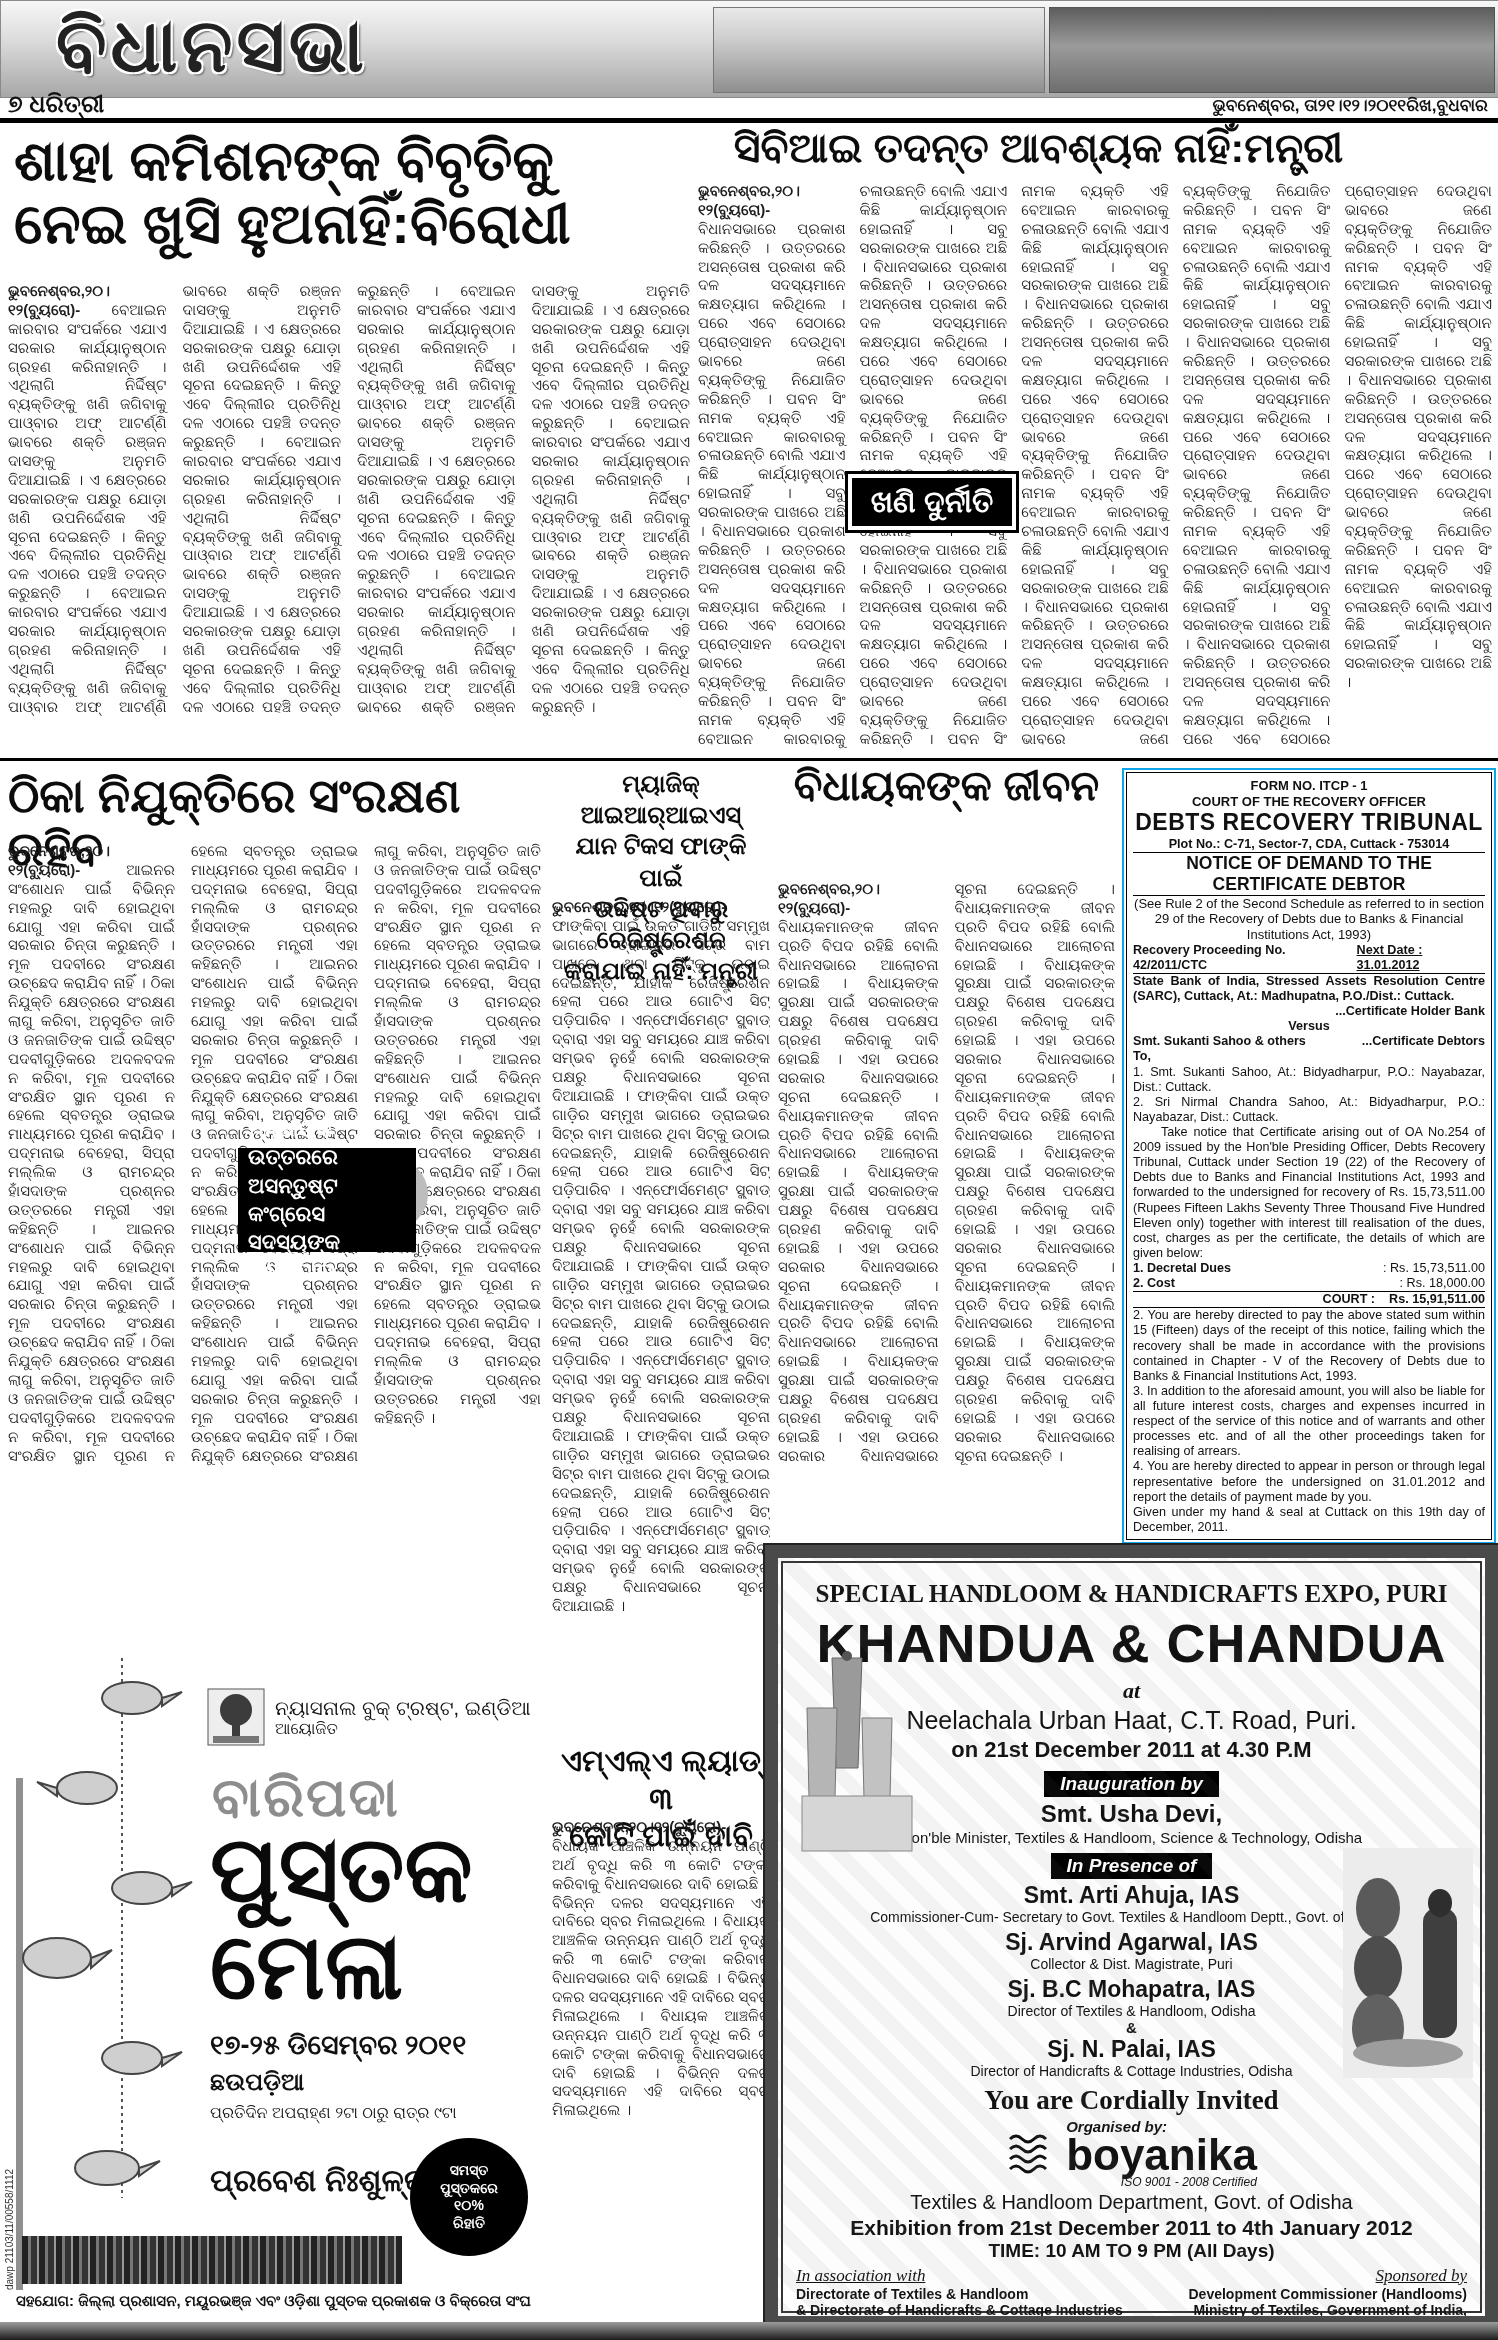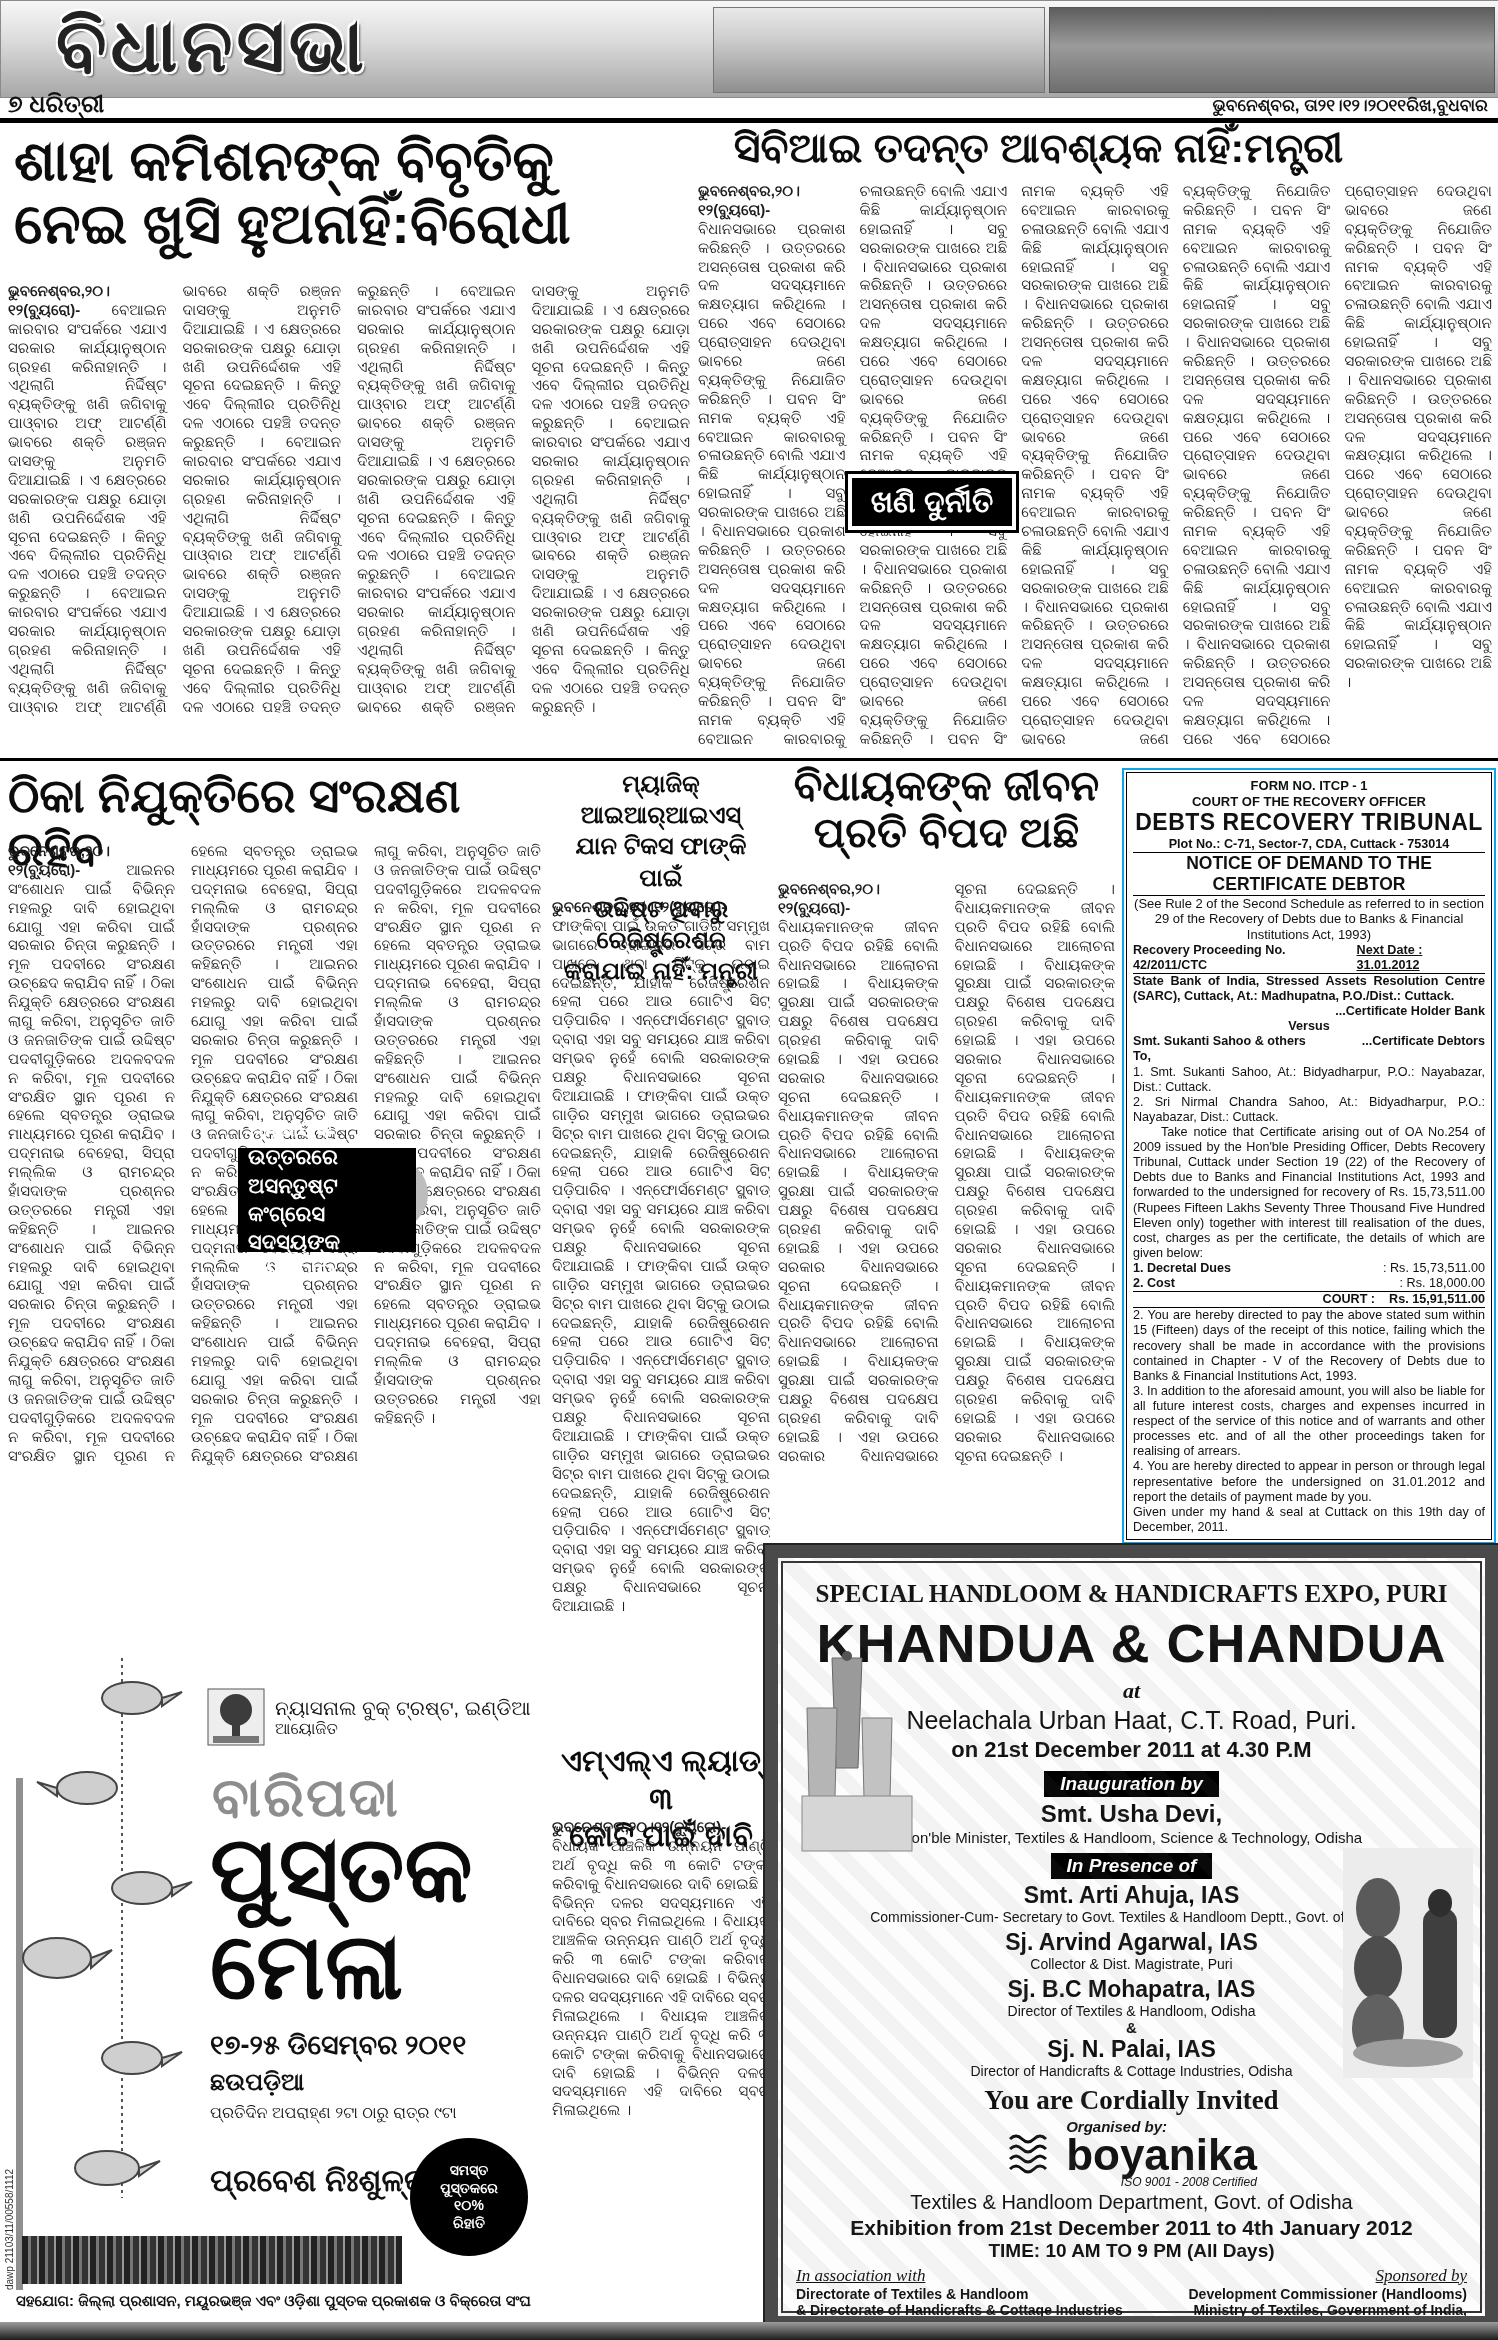--- a/index.html
+++ b/index.html
@@ -124,21 +124,20 @@
     <div>ଏମ୍ଏଲ୍ଏ ଲ୍ୟାଡ୍ ୩</div>
     <div>କୋଟି ପାଇଁ ଦାବି</div>
   </div>
   <div class="abs body-col" style="left:552px;top:1818px;width:218px;height:500px;">
     <span class="dateline">ଭୁବନେଶ୍ବର,୨୦।୧୨(ବ୍ୟୁରୋ)-</span>
     <span>ବିଧାୟକ ଆଞ୍ଚଳିକ ଉନ୍ନୟନ ପାଣ୍ଠି ଅର୍ଥ ବୃଦ୍ଧି କରି ୩ କୋଟି ଟଙ୍କା କରିବାକୁ ବିଧାନସଭାରେ ଦାବି ହୋଇଛି । ବିଭିନ୍ନ ଦଳର ସଦସ୍ୟମାନେ ଏହି ଦାବିରେ ସ୍ବର ମିଳାଇଥିଲେ । ବିଧାୟକ ଆଞ୍ଚଳିକ ଉନ୍ନୟନ ପାଣ୍ଠି ଅର୍ଥ ବୃଦ୍ଧି କରି ୩ କୋଟି ଟଙ୍କା କରିବାକୁ ବିଧାନସଭାରେ ଦାବି ହୋଇଛି । ବିଭିନ୍ନ ଦଳର ସଦସ୍ୟମାନେ ଏହି ଦାବିରେ ସ୍ବର ମିଳାଇଥିଲେ । ବିଧାୟକ ଆଞ୍ଚଳିକ ଉନ୍ନୟନ ପାଣ୍ଠି ଅର୍ଥ ବୃଦ୍ଧି କରି ୩ କୋଟି ଟଙ୍କା କରିବାକୁ ବିଧାନସଭାରେ ଦାବି ହୋଇଛି । ବିଭିନ୍ନ ଦଳର ସଦସ୍ୟମାନେ ଏହି ଦାବିରେ ସ୍ବର ମିଳାଇଥିଲେ ।</span>
   </div>
 
   <div class="abs h-big" style="left:778px;top:762px;width:337px;font-size:42px;text-align:center;">
     <div>ବିଧାୟକଙ୍କ ଜୀବନ</div>
-    <div>ପ୍ରତି ବିପଦ ଅଛି</div>
   </div>
   <div class="abs body-col cols2" style="left:778px;top:880px;width:337px;height:652px;">
     <span class="dateline">ଭୁବନେଶ୍ବର,୨୦।୧୨(ବ୍ୟୁରୋ)-</span>
     <span>ବିଧାୟକମାନଙ୍କ ଜୀବନ ପ୍ରତି ବିପଦ ରହିଛି ବୋଲି ବିଧାନସଭାରେ ଆଲୋଚନା ହୋଇଛି । ବିଧାୟକଙ୍କ ସୁରକ୍ଷା ପାଇଁ ସରକାରଙ୍କ ପକ୍ଷରୁ ବିଶେଷ ପଦକ୍ଷେପ ଗ୍ରହଣ କରିବାକୁ ଦାବି ହୋଇଛି । ଏହା ଉପରେ ସରକାର ବିଧାନସଭାରେ ସୂଚନା ଦେଇଛନ୍ତି । ବିଧାୟକମାନଙ୍କ ଜୀବନ ପ୍ରତି ବିପଦ ରହିଛି ବୋଲି ବିଧାନସଭାରେ ଆଲୋଚନା ହୋଇଛି । ବିଧାୟକଙ୍କ ସୁରକ୍ଷା ପାଇଁ ସରକାରଙ୍କ ପକ୍ଷରୁ ବିଶେଷ ପଦକ୍ଷେପ ଗ୍ରହଣ କରିବାକୁ ଦାବି ହୋଇଛି । ଏହା ଉପରେ ସରକାର ବିଧାନସଭାରେ ସୂଚନା ଦେଇଛନ୍ତି । ବିଧାୟକମାନଙ୍କ ଜୀବନ ପ୍ରତି ବିପଦ ରହିଛି ବୋଲି ବିଧାନସଭାରେ ଆଲୋଚନା ହୋଇଛି । ବିଧାୟକଙ୍କ ସୁରକ୍ଷା ପାଇଁ ସରକାରଙ୍କ ପକ୍ଷରୁ ବିଶେଷ ପଦକ୍ଷେପ ଗ୍ରହଣ କରିବାକୁ ଦାବି ହୋଇଛି । ଏହା ଉପରେ ସରକାର ବିଧାନସଭାରେ ସୂଚନା ଦେଇଛନ୍ତି । ବିଧାୟକମାନଙ୍କ ଜୀବନ ପ୍ରତି ବିପଦ ରହିଛି ବୋଲି ବିଧାନସଭାରେ ଆଲୋଚନା ହୋଇଛି । ବିଧାୟକଙ୍କ ସୁରକ୍ଷା ପାଇଁ ସରକାରଙ୍କ ପକ୍ଷରୁ ବିଶେଷ ପଦକ୍ଷେପ ଗ୍ରହଣ କରିବାକୁ ଦାବି ହୋଇଛି । ଏହା ଉପରେ ସରକାର ବିଧାନସଭାରେ ସୂଚନା ଦେଇଛନ୍ତି । ବିଧାୟକମାନଙ୍କ ଜୀବନ ପ୍ରତି ବିପଦ ରହିଛି ବୋଲି ବିଧାନସଭାରେ ଆଲୋଚନା ହୋଇଛି । ବିଧାୟକଙ୍କ ସୁରକ୍ଷା ପାଇଁ ସରକାରଙ୍କ ପକ୍ଷରୁ ବିଶେଷ ପଦକ୍ଷେପ ଗ୍ରହଣ କରିବାକୁ ଦାବି ହୋଇଛି । ଏହା ଉପରେ ସରକାର ବିଧାନସଭାରେ ସୂଚନା ଦେଇଛନ୍ତି । ବିଧାୟକମାନଙ୍କ ଜୀବନ ପ୍ରତି ବିପଦ ରହିଛି ବୋଲି ବିଧାନସଭାରେ ଆଲୋଚନା ହୋଇଛି । ବିଧାୟକଙ୍କ ସୁରକ୍ଷା ପାଇଁ ସରକାରଙ୍କ ପକ୍ଷରୁ ବିଶେଷ ପଦକ୍ଷେପ ଗ୍ରହଣ କରିବାକୁ ଦାବି ହୋଇଛି । ଏହା ଉପରେ ସରକାର ବିଧାନସଭାରେ ସୂଚନା ଦେଇଛନ୍ତି ।</span>
   </div>
 
   <div class="abs drt" style="left:1122px;top:768px;width:352px;height:756px;">
     <div class="c t1">FORM NO. ITCP - 1</div>
     <div class="c t1">COURT OF THE RECOVERY OFFICER</div>
     <div class="c t2">DEBTS RECOVERY TRIBUNAL</div>

